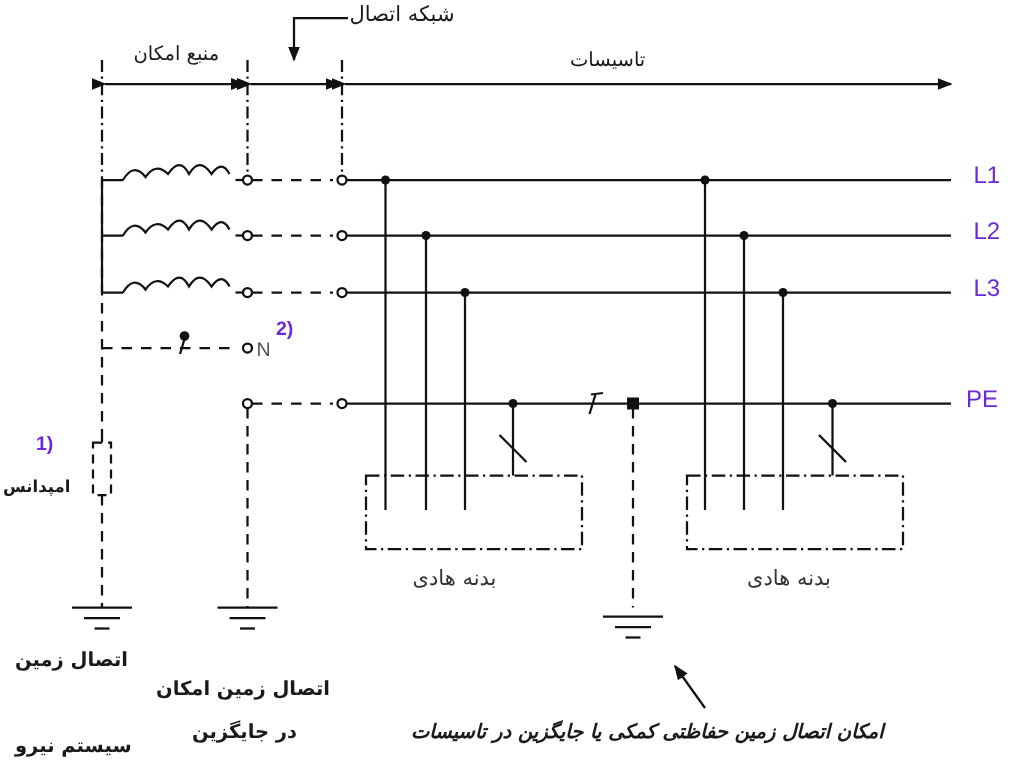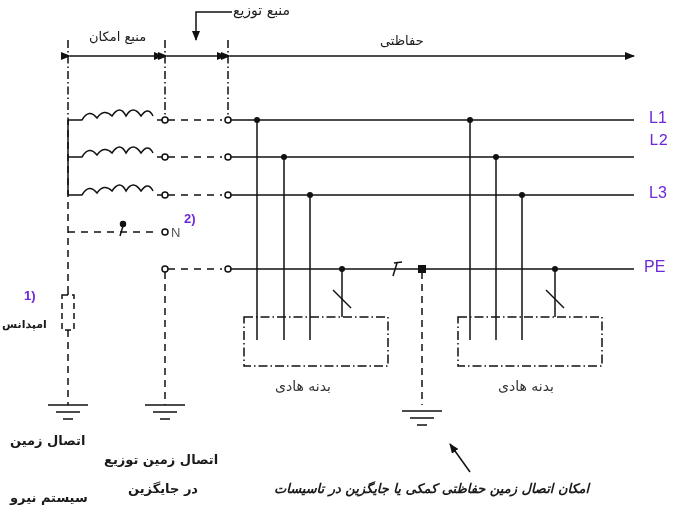--- a/index.html
+++ b/index.html
@@ -129,33 +129,33 @@
     <circle cx="310" cy="195" r="3"></circle>
     <circle cx="470" cy="120" r="3"></circle>
     <circle cx="496" cy="157" r="3"></circle>
     <circle cx="522" cy="195" r="3"></circle>
     <circle cx="342" cy="269" r="3"></circle>
     <circle cx="555" cy="269" r="3"></circle>
     <rect x="418" y="265" width="8" height="8"></rect>
   </g>
 </svg>
 
-<div class="lbl fa" style="left:233px; top:2px; font-size:14px;">منبع توزیع</div>
+<div class="lbl fa" style="left:233px; top:2px; font-size:14px;">شبکه اتصال</div>
 <div class="lbl fa" style="left:89px; top:29px; font-size:13px;">منبع امکان</div>
-<div class="lbl fa" style="left:380px; top:33px; font-size:13px;">حفاظتی</div>
+<div class="lbl fa" style="left:380px; top:33px; font-size:13px;">تاسیسات</div>
 
 <div class="lbl lat" style="left:649px; top:109px;">L1</div>
-<div class="lbl lat" style="left:649px; top:132px;font-family:Liberation Mono, monospace;">L2</div>
+<div class="lbl lat" style="left:649px; top:146px;">L2</div>
 <div class="lbl lat" style="left:649px; top:184px;">L3</div>
 <div class="lbl lat" style="left:644px; top:258px;">PE</div>
 <div class="lbl lat" style="left:171px; top:225px; font-size:13px; color:#555;">N</div>
 <div class="lbl lat bold" style="left:184px; top:211px; font-size:13px;">2)</div>
 <div class="lbl lat bold" style="left:24px; top:288px; font-size:13px;">1)</div>
 <div class="lbl fa bold" style="left:2px; top:318px; font-size:11px;text-align:center;">امپدانس</div>
 
 <div class="lbl fa" style="left:275px; top:378px; font-size:14px; color:#333;">بدنه هادی</div>
 <div class="lbl fa" style="left:498px; top:378px; font-size:14px; color:#333;">بدنه هادی</div>
 
 <div class="lbl fa bold" style="left:10px; top:433px; font-size:13px;">اتصال زمین</div>
 <div class="lbl fa bold" style="left:10px; top:490px; font-size:13px;">سیستم نیرو</div>
-<div class="lbl fa bold" style="left:104px; top:452px; font-size:13px;">اتصال زمین توزیع</div>
+<div class="lbl fa bold" style="left:104px; top:452px; font-size:13px;">اتصال زمین امکان</div>
 <div class="lbl fa bold" style="left:128px; top:481px; font-size:13px;">در جایگزین</div>
 <div class="lbl fa bold" style="left:274px; top:481px; font-size:13px;font-style:italic;">امکان اتصال زمین حفاظتی کمکی یا جایگزین در تاسیسات</div>
 
 </body></html>

